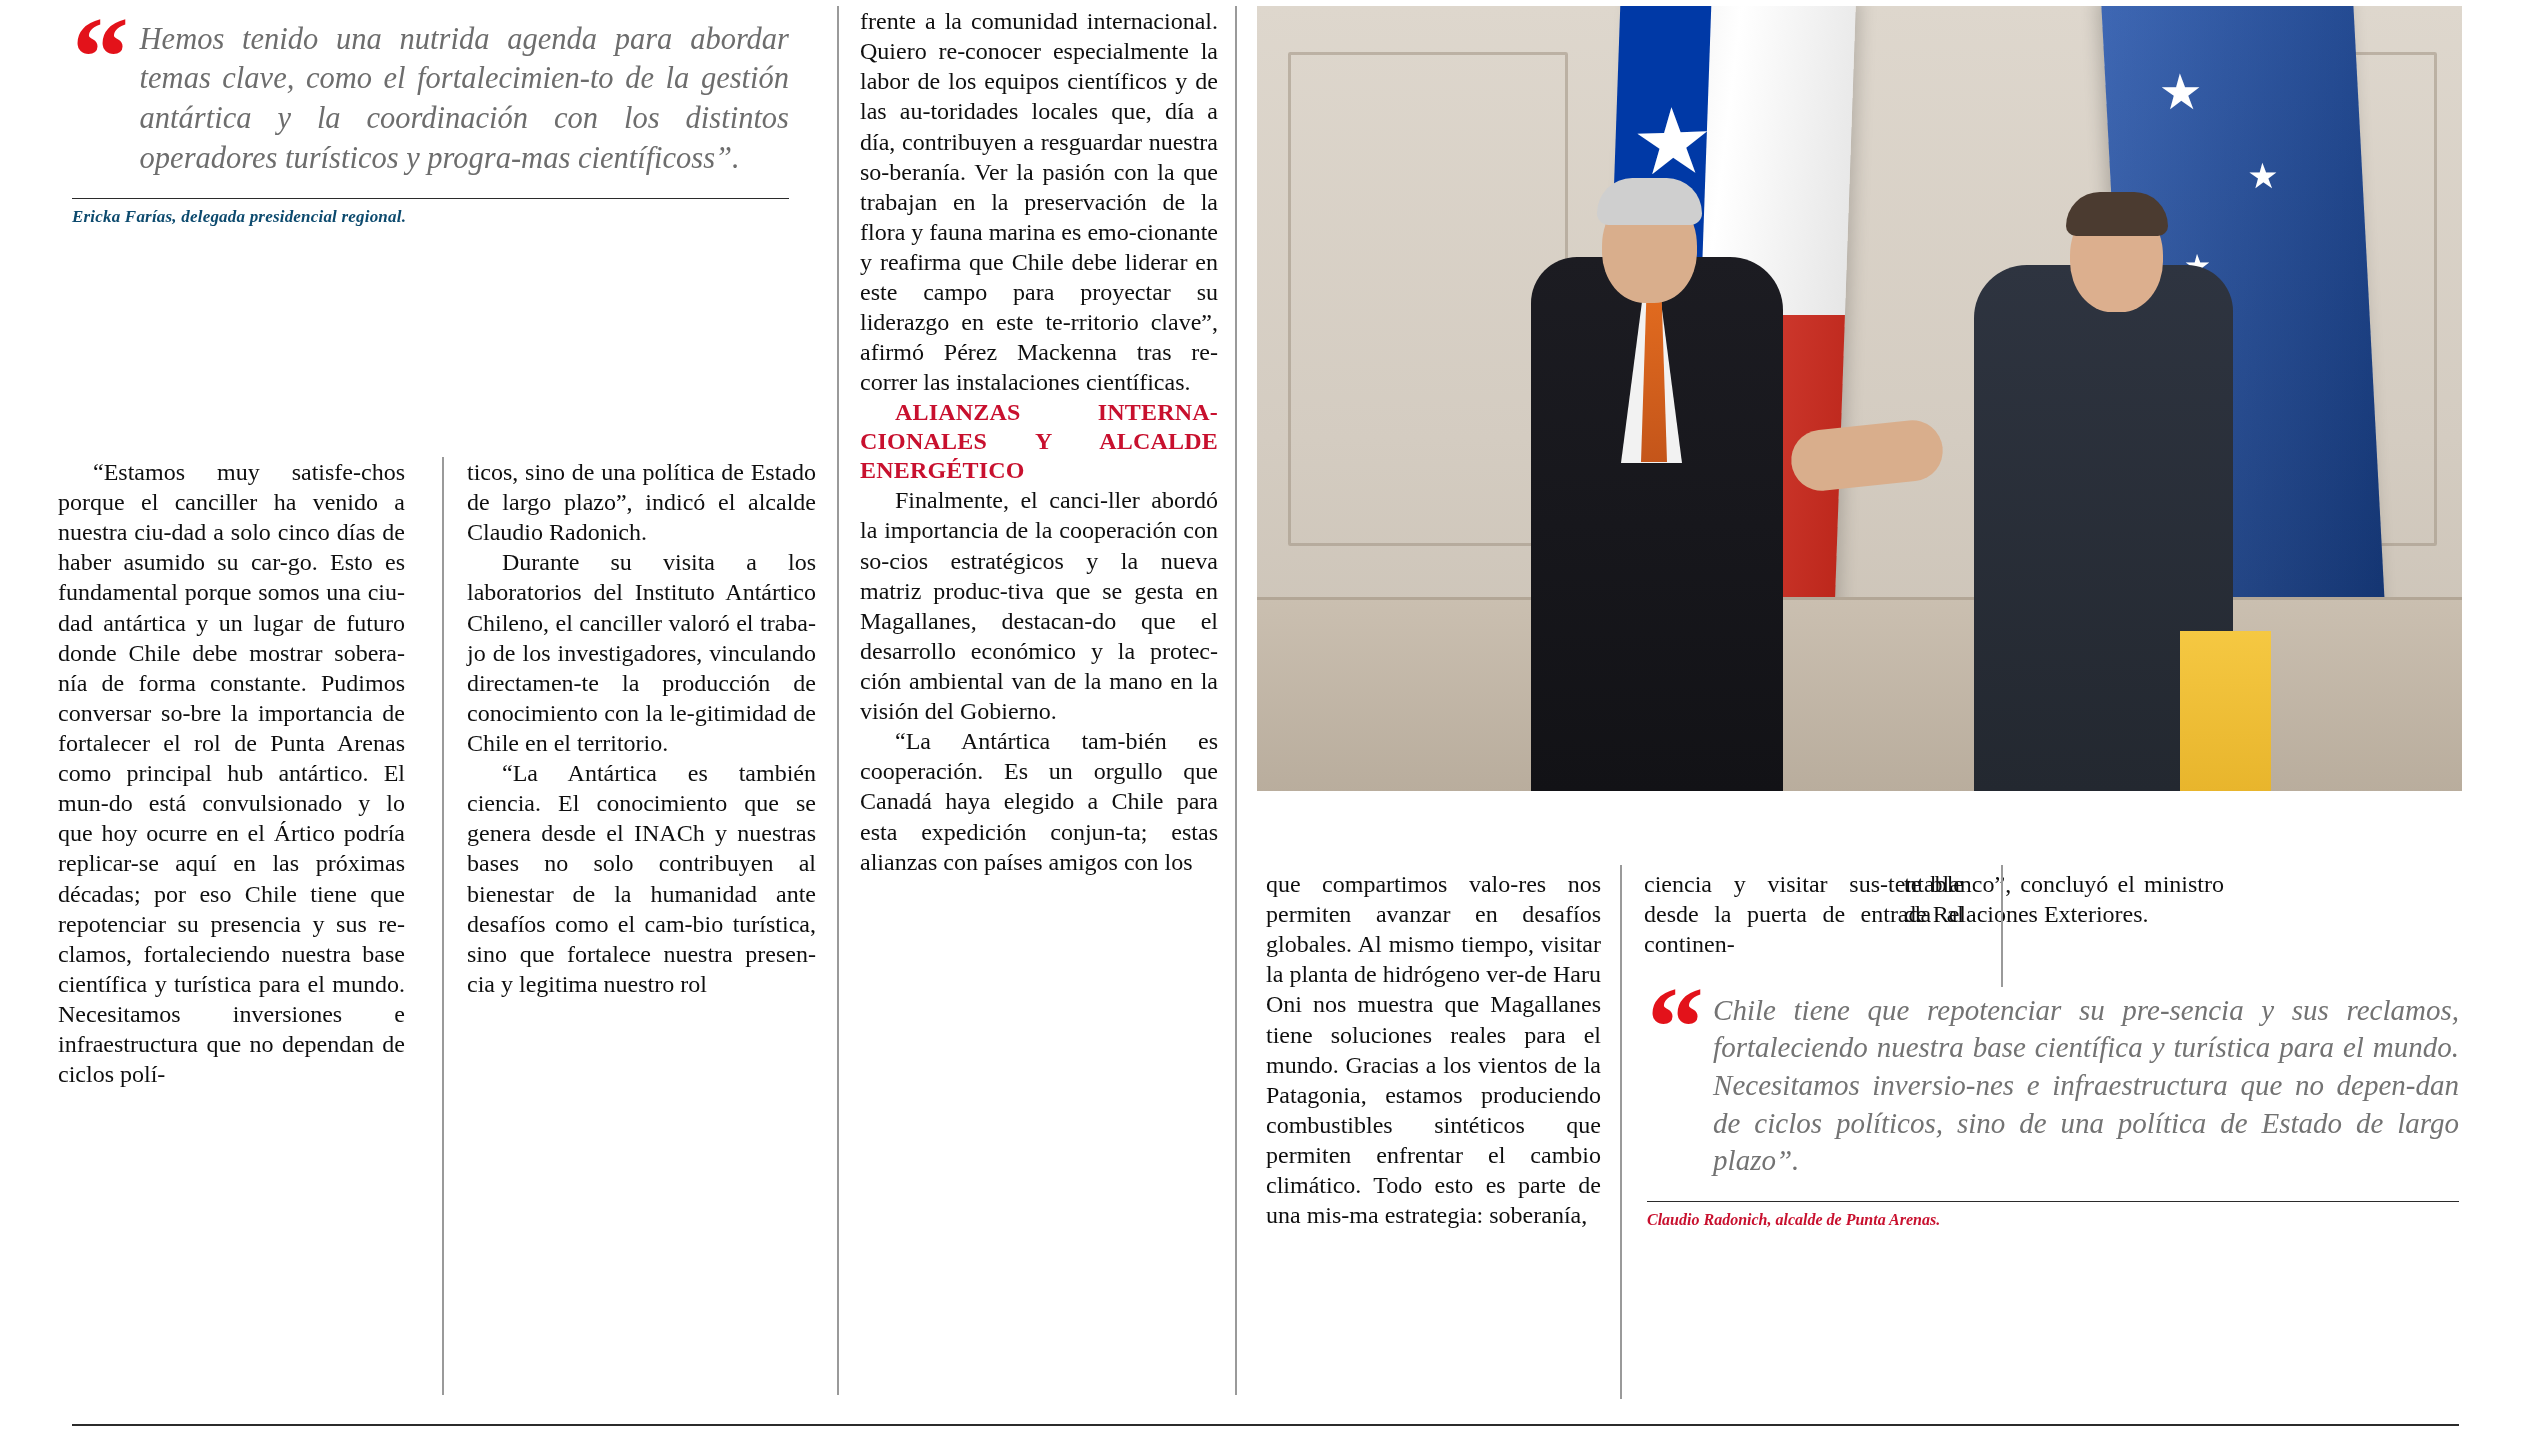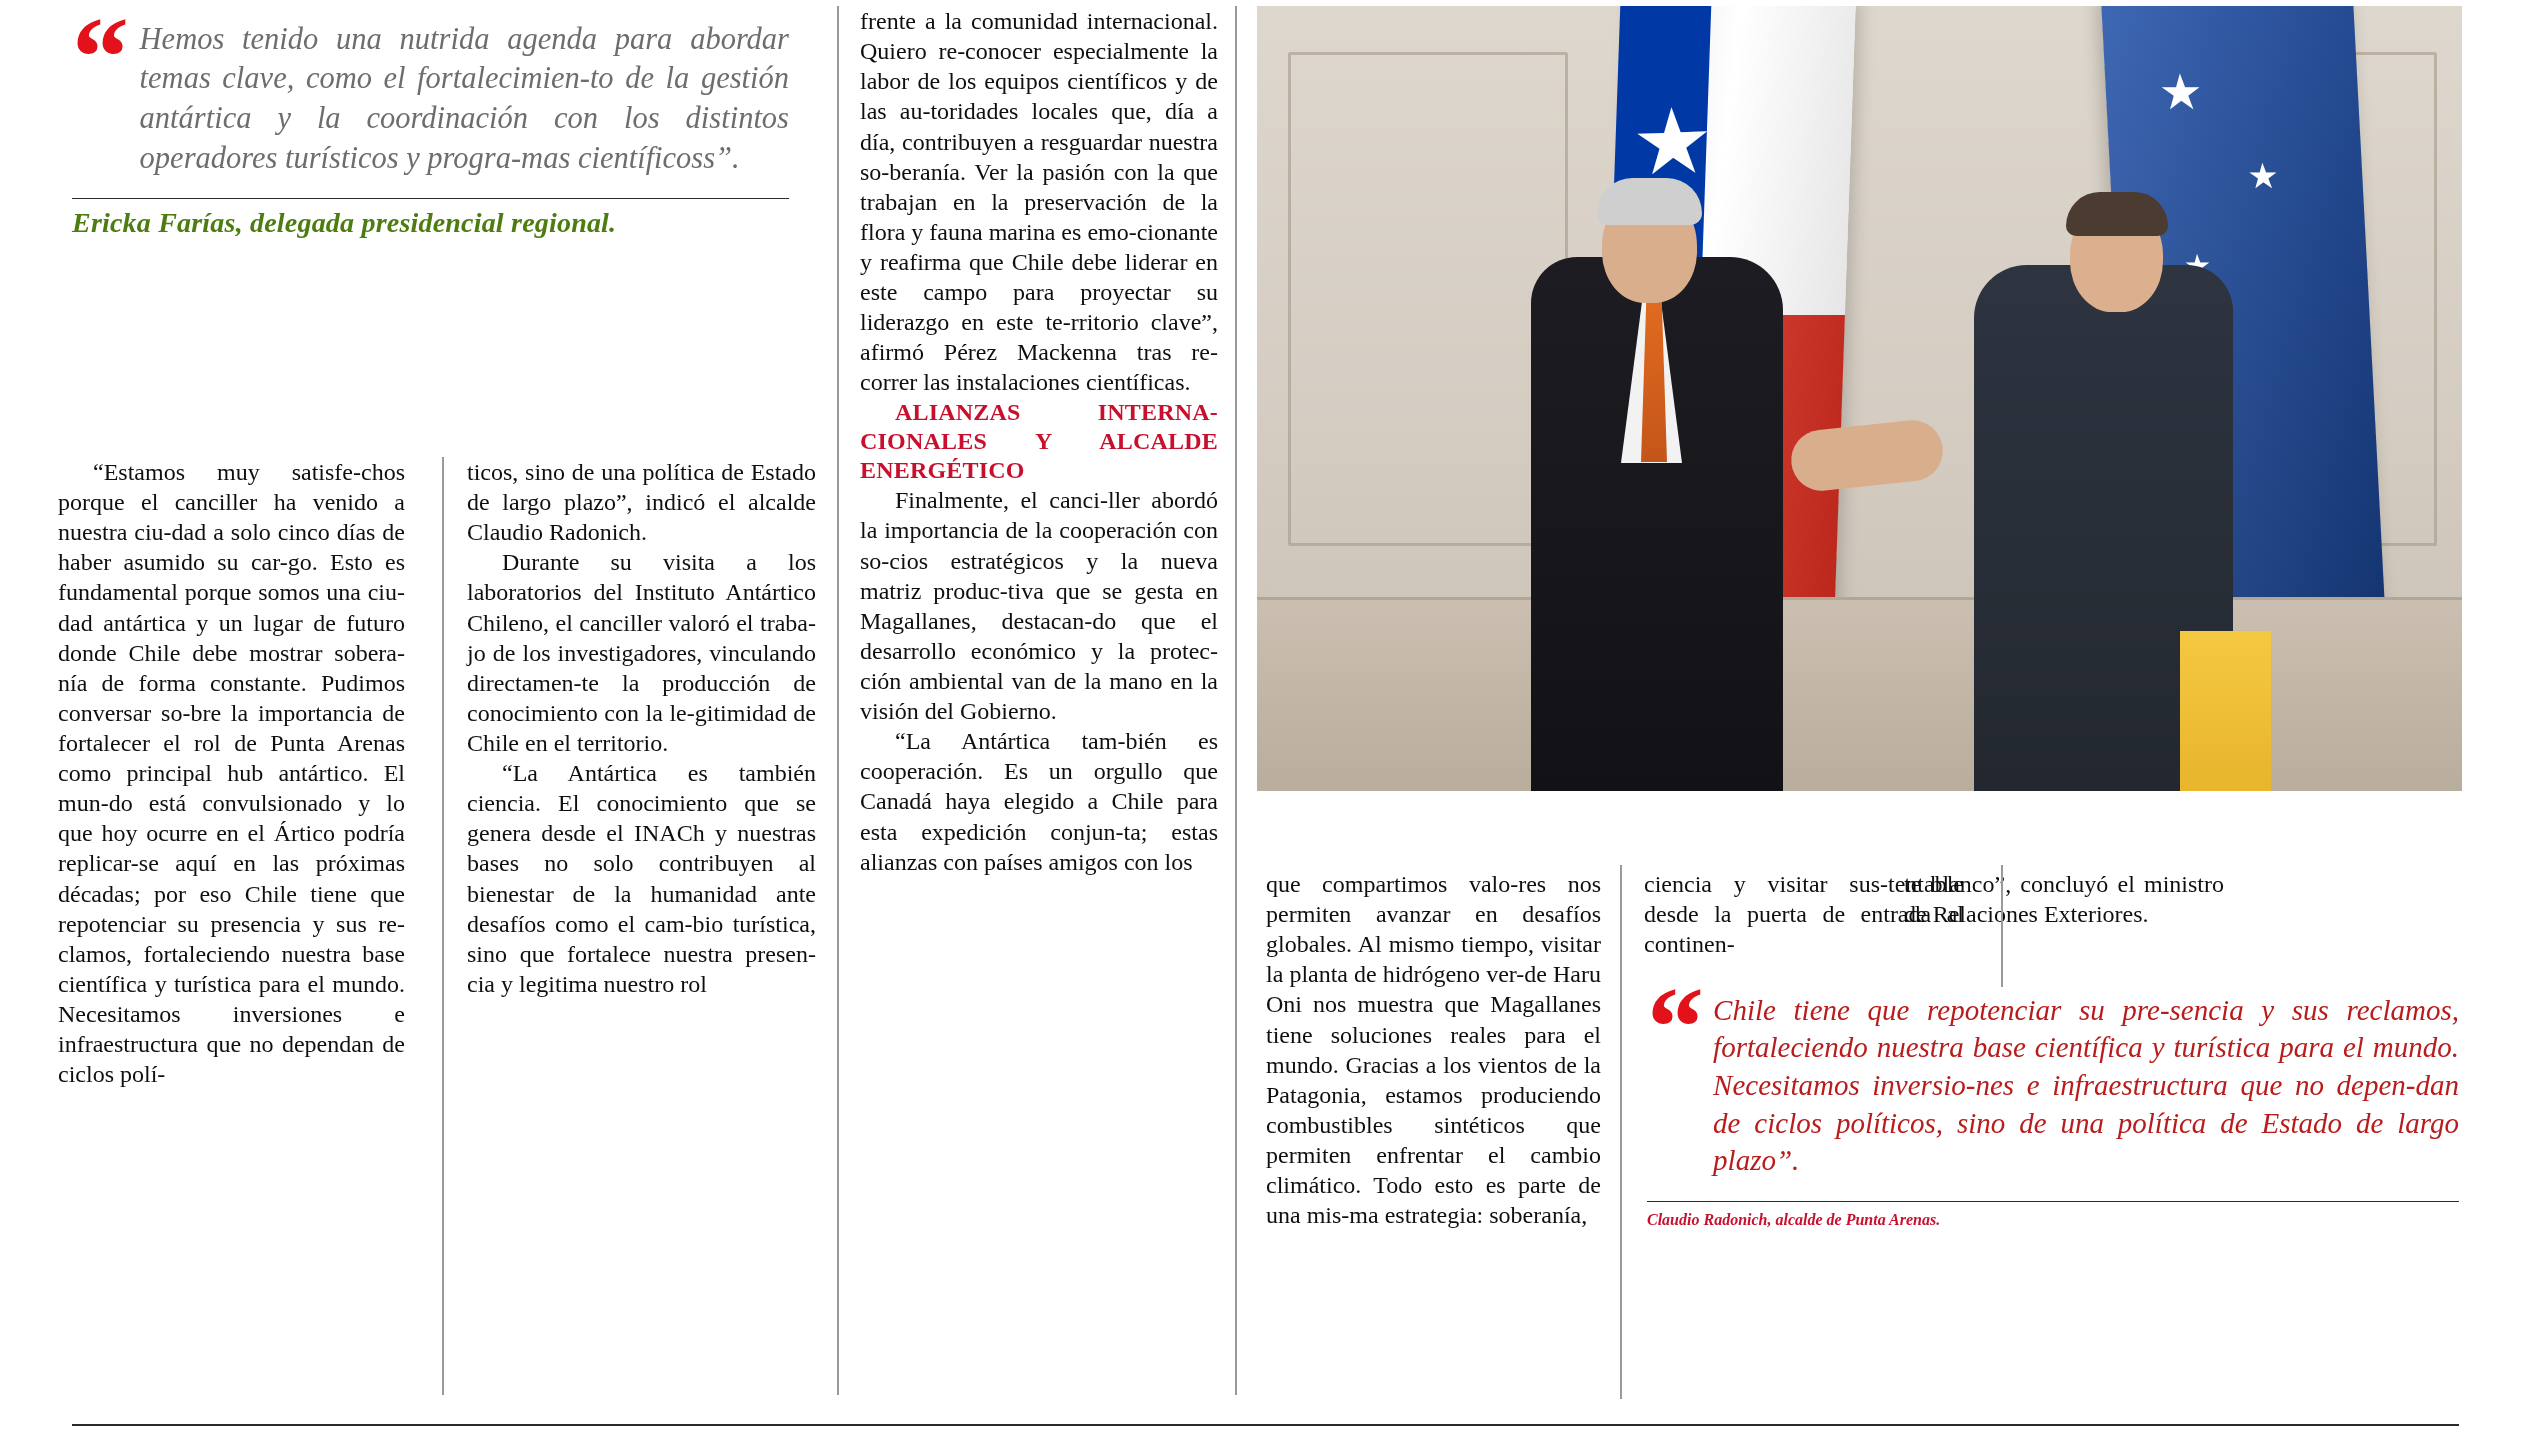--- a/index.html
+++ b/index.html
@@ -53,22 +53,22 @@
   .pq-rule {
     border: none;
     border-top: 1.5px solid #2b2b2b;
     margin: 20px 0 7.6px 0;
     width: 717px;
   }
   .pq-attrib {
     font-family: "Liberation Serif", serif;
     font-style: italic;
     font-weight: 700;
-    font-size: 28px;
-    color: #4d7c0f;
+    font-size: 17px;
+    color: #0c4a6e;
     letter-spacing: 0.2px;
   }
 
   
   .col {
     position: absolute;
     font-size: 24px;
     line-height: 1.255;
     color: #0f0f0f;
   }
@@ -250,21 +250,21 @@
     line-height: 0.78;
     font-weight: 700;
     letter-spacing: -4.6px;
     margin-right: 13.7px;
     flex: 0 0 auto;
   }
   .pq2-text {
     font-style: italic;
     font-size: 29px;
     line-height: 1.30;
-    color: #b91c1c;
+    color: #737373;
     text-align: justify;
     text-align-last: left;
     padding-top: 7.6px;
   }
   .pq2-rule {
     border: none;
     border-top: 1.5px solid #2b2b2b;
     margin: 21.3px 0 9.1px 0;
     width: 812px;
   }

